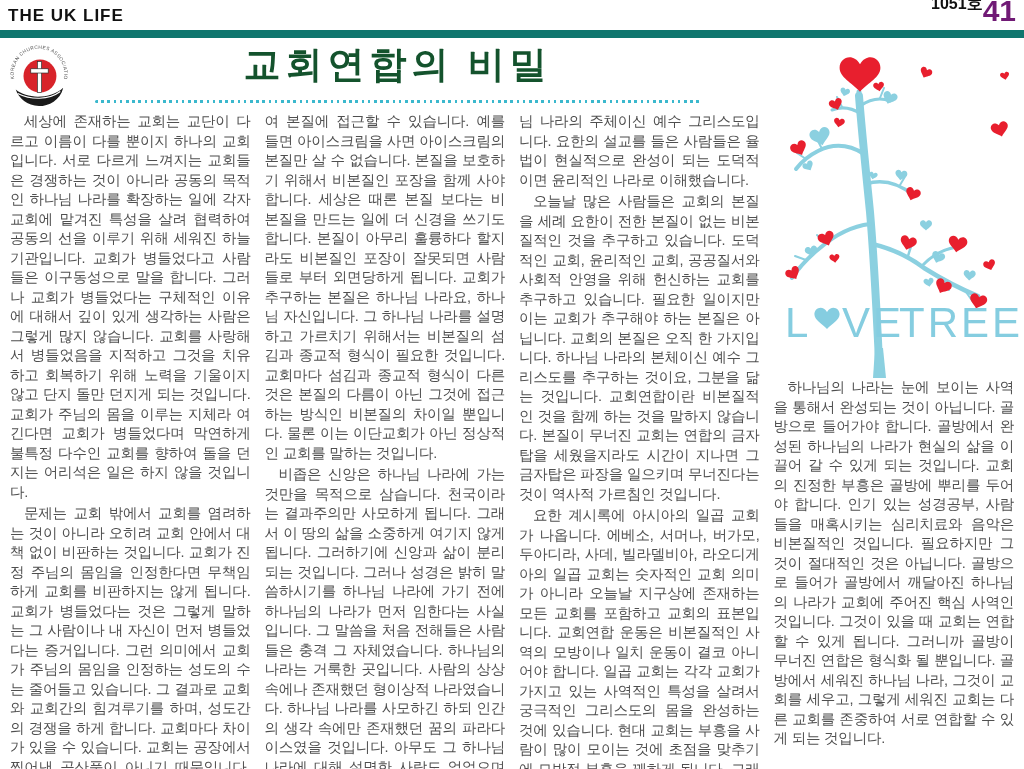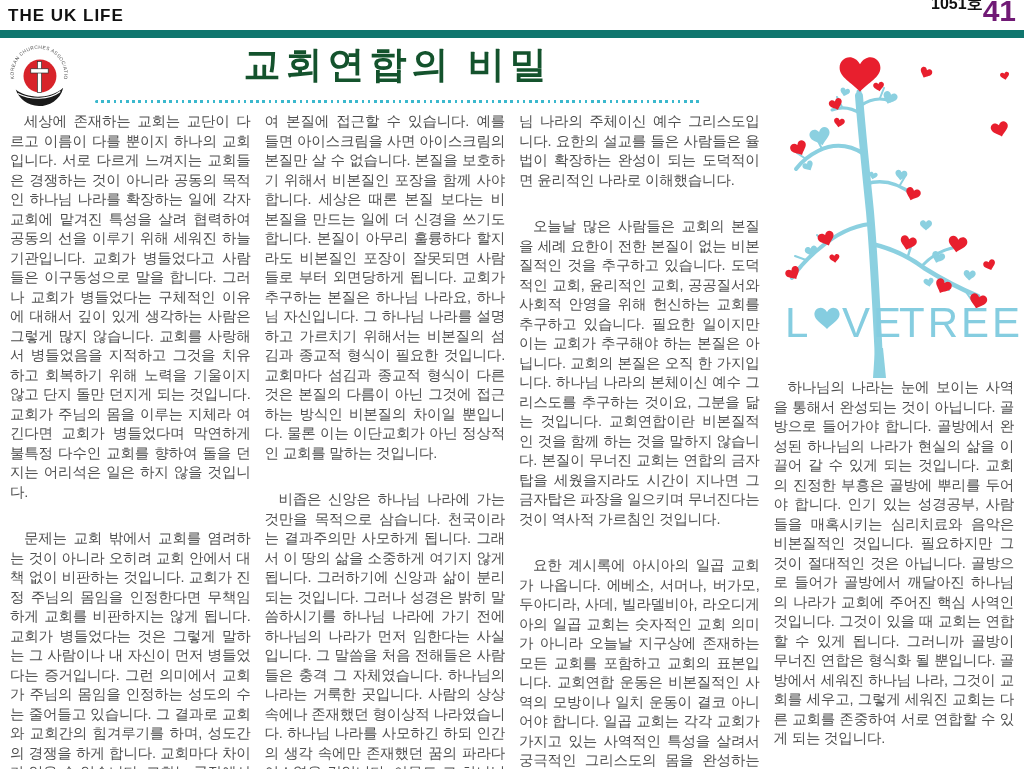--- a/index.html
+++ b/index.html
@@ -45,21 +45,21 @@
     display:flex;gap:14px;
   }
   .col{flex:1 1 0;min-width:0;}
   .col-4{padding-top:266px;}
   .col p{
     margin:0;
     font-size:14.5px;line-height:19.5px;letter-spacing:-0.2px;
     color:#4f4f4f;
     text-align:justify;word-break:break-all;
   }
-  .col p + p{margin-top:27px;}
+  .col p + p{margin-top:2px;}
   .col p.indent{text-indent:14px;}
 </style>
 </head>
 <body>
 
 <div class="masthead">
   <div class="masthead-left">THE UK LIFE</div>
   <div class="masthead-right">
     <span class="issue-no">1051호</span>
     <span class="page-no">41</span>
@@ -159,20 +159,20 @@
   <div class="col col-1">
     <p class="indent">세상에 존재하는 교회는 교단이 다르고 이름이 다를 뿐이지 하나의 교회입니다. 서로 다르게 느껴지는 교회들은 경쟁하는 것이 아니라 공동의 목적인 하나님 나라를 확장하는 일에 각자 교회에 맡겨진 특성을 살려 협력하여 공동의 선을 이루기 위해 세워진 하늘 기관입니다. 교회가 병들었다고 사람들은 이구동성으로 말을 합니다. 그러나 교회가 병들었다는 구체적인 이유에 대해서 깊이 있게 생각하는 사람은 그렇게 많지 않습니다. 교회를 사랑해서 병들었음을 지적하고 그것을 치유하고 회복하기 위해 노력을 기울이지 않고 단지 돌만 던지게 되는 것입니다. 교회가 주님의 몸을 이루는 지체라 여긴다면 교회가 병들었다며 막연하게 불특정 다수인 교회를 향하여 돌을 던지는 어리석은 일은 하지 않을 것입니다.</p>
     <p class="indent">문제는 교회 밖에서 교회를 염려하는 것이 아니라 오히려 교회 안에서 대책 없이 비판하는 것입니다. 교회가 진정 주님의 몸임을 인정한다면 무책임하게 교회를 비판하지는 않게 됩니다. 교회가 병들었다는 것은 그렇게 말하는 그 사람이나 내 자신이 먼저 병들었다는 증거입니다. 그런 의미에서 교회가 주님의 몸임을 인정하는 성도의 수는 줄어들고 있습니다. 그 결과로 교회와 교회간의 힘겨루기를 하며, 성도간의 경쟁을 하게 합니다. 교회마다 차이가 있을 수 있습니다. 교회는 공장에서 찍어낸 공산품이 아니기 때문입니다. 그래서 성경공부하는 방식이 다르고, 찬양하는 곡이 다르고, 섬김의 방법과 예배의 분위가 다를 수 있습니다. 그러나 모든 교회는 추구함의 본질은 같은 것입니다.</p>
 
   </div>
   <div class="col col-2">
     <p>여 본질에 접근할 수 있습니다. 예를 들면 아이스크림을 사면 아이스크림의 본질만 살 수 없습니다. 본질을 보호하기 위해서 비본질인 포장을 함께 사야 합니다. 세상은 때론 본질 보다는 비 본질을 만드는 일에 더 신경을 쓰기도 합니다. 본질이 아무리 훌륭하다 할지라도 비본질인 포장이 잘못되면 사람들로 부터 외면당하게 됩니다. 교회가 추구하는 본질은 하나님 나라요, 하나님 자신입니다. 그 하나님 나라를 설명하고 가르치기 위해서는 비본질의 섬김과 종교적 형식이 필요한 것입니다. 교회마다 섬김과 종교적 형식이 다른 것은 본질의 다름이 아닌 그것에 접근하는 방식인 비본질의 차이일 뿐입니다. 물론 이는 이단교회가 아닌 정상적인 교회를 말하는 것입니다.</p>
     <p class="indent">비좁은 신앙은 하나님 나라에 가는 것만을 목적으로 삼습니다. 천국이라는 결과주의만 사모하게 됩니다. 그래서 이 땅의 삶을 소중하게 여기지 않게 됩니다. 그러하기에 신앙과 삶이 분리되는 것입니다. 그러나 성경은 밝히 말씀하시기를 하나님 나라에 가기 전에 하나님의 나라가 먼저 임한다는 사실입니다. 그 말씀을 처음 전해들은 사람들은 충격 그 자체였습니다. 하나님의 나라는 거룩한 곳입니다. 사람의 상상 속에나 존재했던 형이상적 나라였습니다. 하나님 나라를 사모하긴 하되 인간의 생각 속에만 존재했던 꿈의 파라다이스였을 것입니다. 아무도 그 하나님 나라에 대해 설명한 사람도 없었으며 그 나라가 현실적인 나라가 될 것이라 가르친 선지자는 없었습니다. 그런데 세례 요한이 등장해서 하나님 나라를 전파하기 시작했습니다. 사람들은 요한의 전도를 받으며 회개했습니다. 그러면서 요한과는 별개의 꿈을 꾸게 했습니다. 요한이 전파한 하나님의 나라는 하나</p>
   </div>
   <div class="col col-3">
-    <p>님 나라의 주체이신 예수 그리스도입니다. 요한의 설교를 들은 사람들은 율법이 확장하는 완성이 되는 도덕적이면 윤리적인 나라로 이해했습니다.</p>
+    <p>님 나라의 주체이신 예수 그리스도입니다. 요한의 설교를 들은 사람들은 율법이 현실적으로 완성이 되는 도덕적이면 윤리적인 나라로 이해했습니다.</p>
     <p class="indent">오늘날 많은 사람들은 교회의 본질을 세례 요한이 전한 본질이 없는 비본질적인 것을 추구하고 있습니다. 도덕적인 교회, 윤리적인 교회, 공공질서와 사회적 안영을 위해 헌신하는 교회를 추구하고 있습니다. 필요한 일이지만 이는 교회가 추구해야 하는 본질은 아닙니다. 교회의 본질은 오직 한 가지입니다. 하나님 나라의 본체이신 예수 그리스도를 추구하는 것이요, 그분을 닮는 것입니다. 교회연합이란 비본질적인 것을 함께 하는 것을 말하지 않습니다. 본질이 무너진 교회는 연합의 금자탑을 세웠을지라도 시간이 지나면 그 금자탑은 파장을 일으키며 무너진다는 것이 역사적 가르침인 것입니다.</p>
     <p class="indent">요한 계시록에 아시아의 일곱 교회가 나옵니다. 에베소, 서머나, 버가모, 두아디라, 사데, 빌라델비아, 라오디게아의 일곱 교회는 숫자적인 교회 의미가 아니라 오늘날 지구상에 존재하는 모든 교회를 포함하고 교회의 표본입니다. 교회연합 운동은 비본질적인 사역의 모방이나 일치 운동이 결코 아니어야 합니다. 일곱 교회는 각각 교회가 가지고 있는 사역적인 특성을 살려서 궁극적인 그리스도의 몸을 완성하는 것에 있습니다. 현대 교회는 부흥을 사람이 많이 모이는 것에 초점을 맞추기에 모방적 부흥을 꽤하게 됩니다. 그래서 사람을 많이 모은 교회가 하는 것을 모방하여 행하게 됩니다. 그 일을 위해서 함께 연합하기도 하지만 그것</p>
   </div>
   <div class="col col-4">
     <p class="indent">하나님의 나라는 눈에 보이는 사역을 통해서 완성되는 것이 아닙니다. 골방으로 들어가야 합니다. 골방에서 완성된 하나님의 나라가 현실의 삶을 이끌어 갈 수 있게 되는 것입니다. 교회의 진정한 부흥은 골방에 뿌리를 두어야 합니다. 인기 있는 성경공부, 사람들을 매혹시키는 심리치료와 음악은 비본질적인 것입니다. 필요하지만 그것이 절대적인 것은 아닙니다. 골방으로 들어가 골방에서 깨달아진 하나님의 나라가 교회에 주어진 핵심 사역인 것입니다. 그것이 있을 때 교회는 연합할 수 있게 됩니다. 그러니까 골방이 무너진 연합은 형식화 될 뿐입니다. 골방에서 세워진 하나님 나라, 그것이 교회를 세우고, 그렇게 세워진 교회는 다른 교회를 존중하여 서로 연합할 수 있게 되는 것입니다.</p>
   </div>
 </div>
 
 </body></html>

